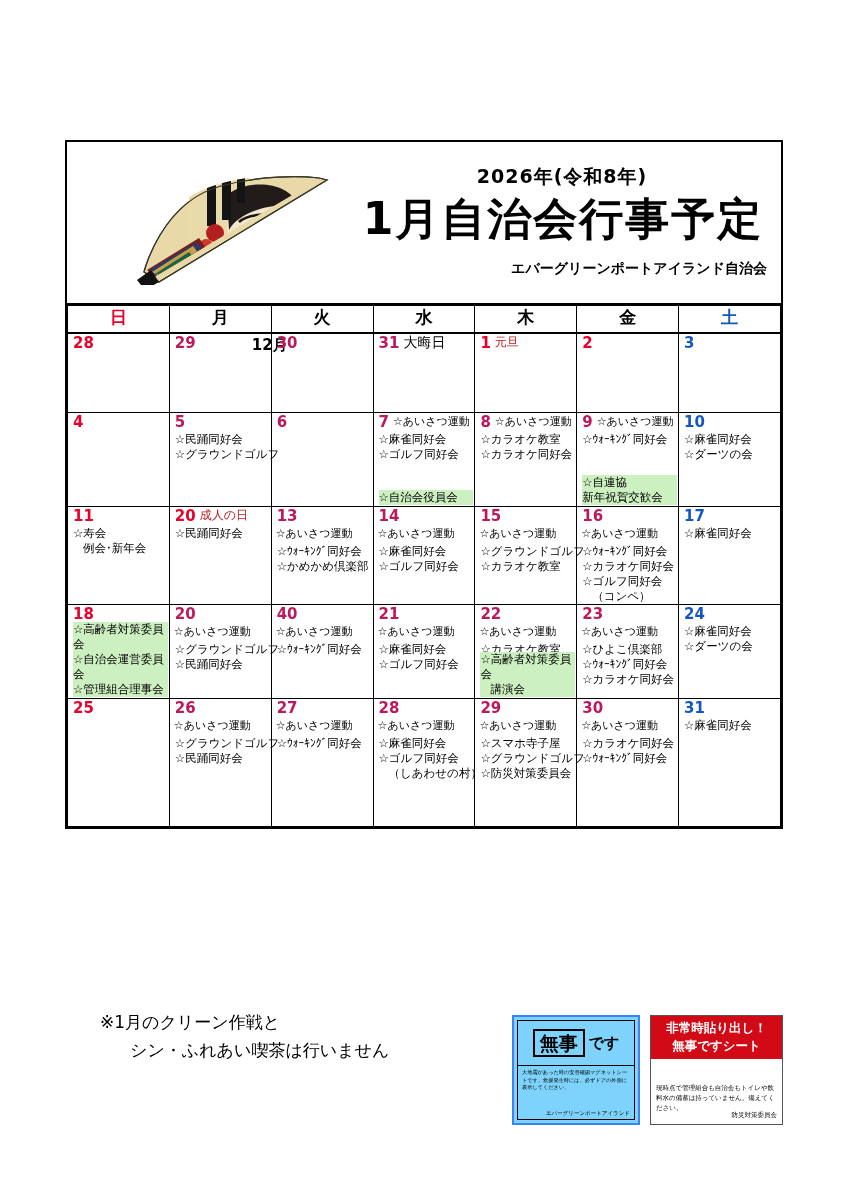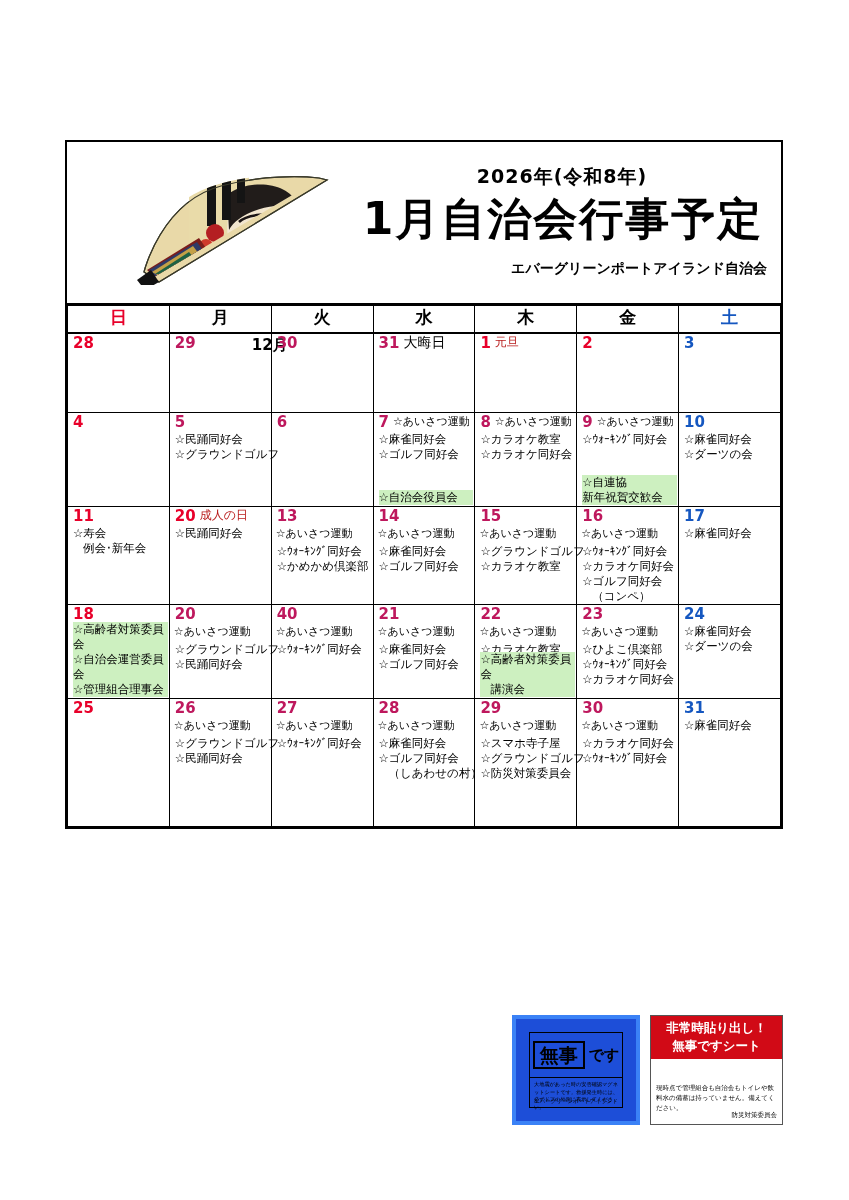--- a/index.html
+++ b/index.html
@@ -181,24 +181,24 @@
     font-weight: normal;
   }
   .footer-note .l2 { padding-left: 30px; }
 
   .buji-card {
     position: absolute;
     left: 512px;
     top: 1015px;
     width: 128px;
     height: 110px;
-    border: 4px solid #3b82f6;
+    border: 2px solid #3b82f6;
     box-sizing: border-box;
-    background: #1d4ed8;
-    padding: 13px;
+    background: #7dd3fc;
+    padding: 3px;
   }
   .buji-inner {
     border: 1px solid #000;
     height: 100%;
     box-sizing: border-box;
     position: relative;
   }
   .buji-top {
     border-bottom: 1px solid #000;
     height: 44px;
@@ -553,20 +553,24 @@
               <div style="position: relative;"><span class="daynum satnum">31</span></div>
               <div class="events">
                 <div>☆麻雀同好会</div>
               </div>
             </td>
           </tr>
         </tbody>
     </table>
   </div>
 
+  <div class="footer-note">
+    <div>※1月のクリーン作戦と</div>
+    <div class="l2">シン・ふれあい喫茶は行いません</div>
+  </div>
 
   <div class="buji-card">
     <div class="buji-inner">
       <div class="buji-top">
         <span class="buji-box">無事</span>
         <span class="buji-desu">です</span>
       </div>
       <div class="buji-text">大地震があった時の安否確認マグネットシートです。救援発生時には、必ずドアの外側に表示してください。</div>
       <div class="buji-sign">エバーグリーンポートアイランド</div>
     </div>

